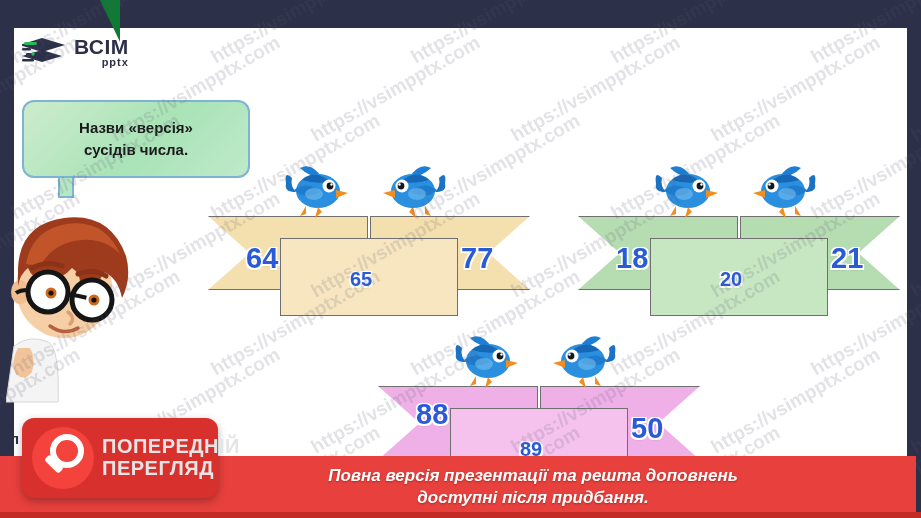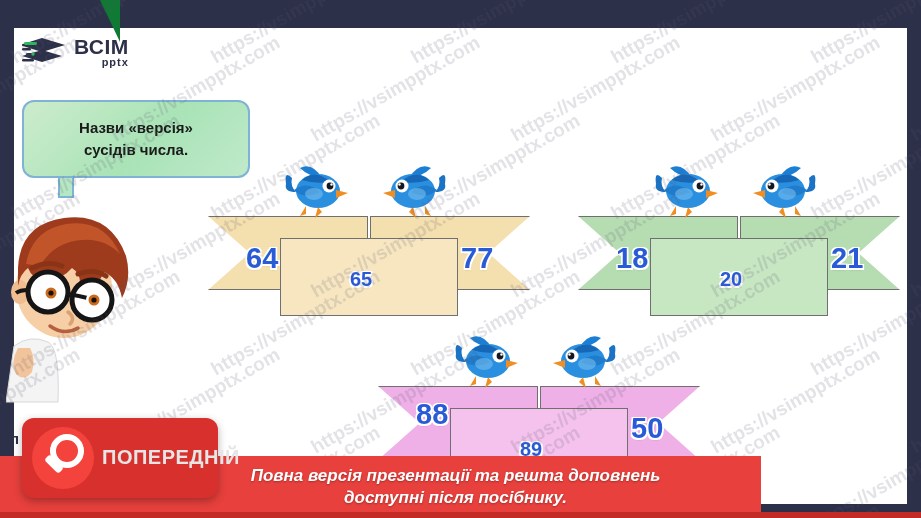--- a/index.html
+++ b/index.html
@@ -130,21 +130,21 @@
     color:#2a5bd7;
     text-shadow: -1.5px -1.5px 0 #fff, 1.5px -1.5px 0 #fff, -1.5px 1.5px 0 #fff,
                   1.5px 1.5px 0 #fff, 0 2px 2px rgba(0,0,0,.18);
     z-index:14;
   }
   .rb-num.big { font-size:20px; }
   .bird { position:absolute; width:66px; height:56px; z-index:16; }
   
   .red-strip {
     position:absolute; left:0; bottom:0;
-    width:761px; height:62px;
+    width:916px; height:62px;
     background:#e8403c;
     z-index:50;
     display:flex; flex-direction:column;
     align-items:center; justify-content:center;
     padding-left:150px;
   }
   .red-strip .rs {
     color:#fff; font-size:17px; font-style:italic; font-weight:700; line-height:1.3;
     text-shadow:0 1px 2px rgba(0,0,0,.3);
   }
@@ -415,29 +415,30 @@
       <path d="M44 42 l6 10 l-6 -2 z" fill="#f08e22"></path>
       <path d="M32 43 l3 11 l-7 -6 z" fill="#f08e22"></path>
       <ellipse cx="36" cy="30" rx="9" ry="6" fill="#7cc3ef" opacity=".55"></ellipse>
     </svg>
   </div>
 
   <div class="hidden-behind">п</div>
 
   <div class="red-strip">
     <div class="rs">Повна версія презентації та решта доповнень</div>
-    <div class="rs">доступні після посібнику.</div>
+    <div class="rs">доступні після придбання.</div>
   </div>
   <div class="red-underline"></div>
 
   <div class="badge">
     <div class="badge-circle">
       <svg width="62" height="62" viewBox="0 0 62 62">
         <circle cx="35" cy="24" r="14" fill="none" stroke="#ffffff" stroke-width="6"></circle>
         <rect x="12" y="33" width="20" height="8" rx="3" fill="#ffffff" transform="rotate(45 22 37)"></rect>
       </svg>
     </div>
     <div class="badge-text">
       <div>ПОПЕРЕДНІЙ</div>
+      <div>ПЕРЕГЛЯД</div>
     </div>
   </div>
 
 </div>
 
 </body></html>

